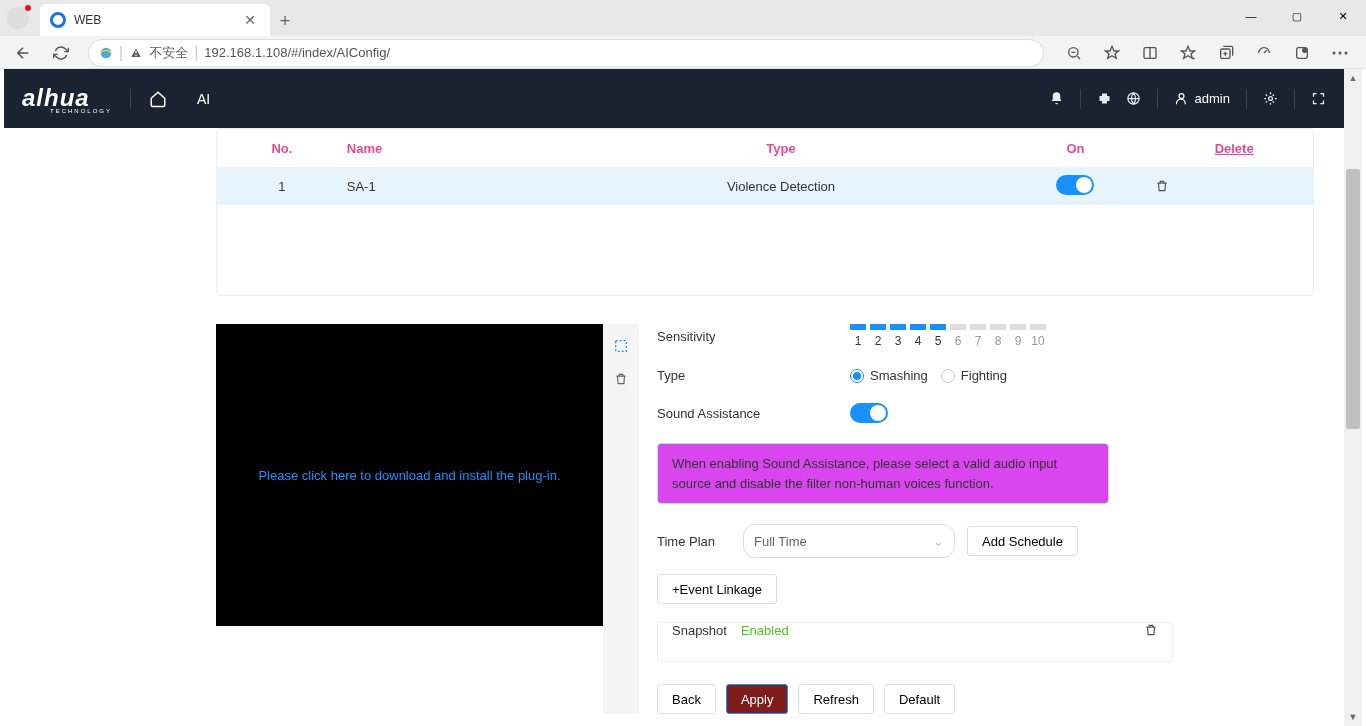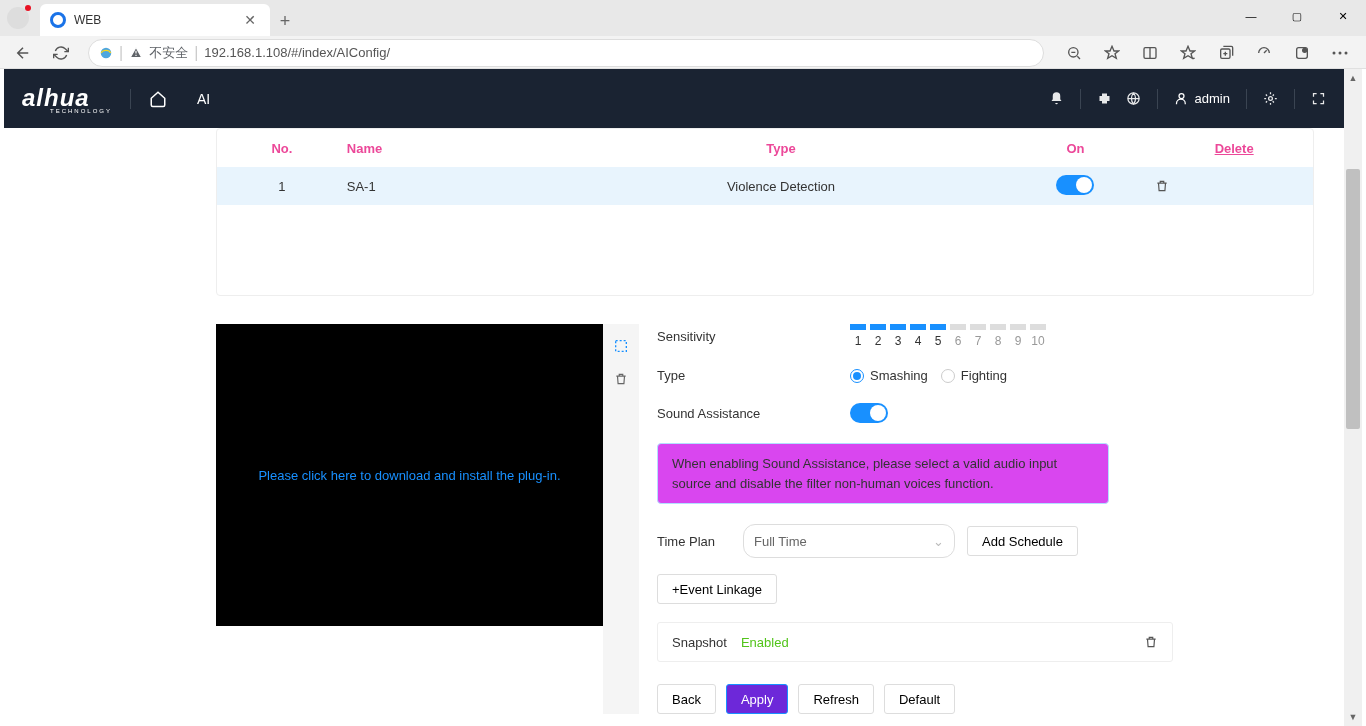--- a/index.html
+++ b/index.html
@@ -66,23 +66,23 @@
 .sens-num{width:16px;text-align:center;font-size:12px;color:#999;}
 .sens-num.on{color:#333;}
 .radio-group{display:flex;gap:13px;align-items:center;}
 .radio{display:flex;align-items:center;gap:6px;cursor:pointer;}
 .radio-dot{width:14px;height:14px;border:1px solid #ccc;border-radius:50%;display:flex;align-items:center;justify-content:center;}
 .radio-dot.checked{border-color:#1890ff;}
 .radio-dot.checked::after{content:"";width:8px;height:8px;background:#1890ff;border-radius:50%;}
 .info-box{background:#d946ef;border:1px solid #b3e0ff;border-radius:4px;padding:10px 14px;width:452px;margin-bottom:20px;color:#333;line-height:1.5;}
 .select-box{width:212px;height:30px;border:1px solid #ddd;border-radius:12px;display:flex;align-items:center;padding:16px 10px;cursor:pointer;justify-content:space-between;color:#666;}
 .btn{height:30px;padding:0 14px;border:1px solid #ddd;border-radius:3px;background:#fff;cursor:pointer;font-size:13px;display:inline-flex;align-items:center;}
-.btn.primary{background:#6d28d9;color:#fff;border-color:#1890ff;}
+.btn.primary{background:#7f1d1d;color:#fff;border-color:#1890ff;}
 .btn-row{display:flex;gap:10px;}
-.linkage-box{width:516px;height:40px;border:1px solid #eee;border-radius:3px;display:flex;align-items:center;padding:0 14px;margin-bottom:22px;}
+.linkage-box{width:516px;height:40px;border:1px solid #eee;border-radius:3px;display:flex;padding:0 14px;margin-bottom:22px;}
 .linkage-box .status{color:#52c41a;margin-left:14px;}
 .linkage-box .del{margin-left:auto;cursor:pointer;}
 .scrollbar{position:absolute;right:4px;top:69px;bottom:0;width:18px;background:#f0f0f0;}
 .scroll-thumb{position:absolute;left:2px;right:2px;top:100px;height:260px;background:#c0c0c0;border-radius:2px;}
 .scroll-arrow{position:absolute;left:0;right:0;height:18px;display:flex;align-items:center;justify-content:center;font-size:9px;color:#666;}
 svg{display:block;}
 </style>
 </head>
 <body>
 

